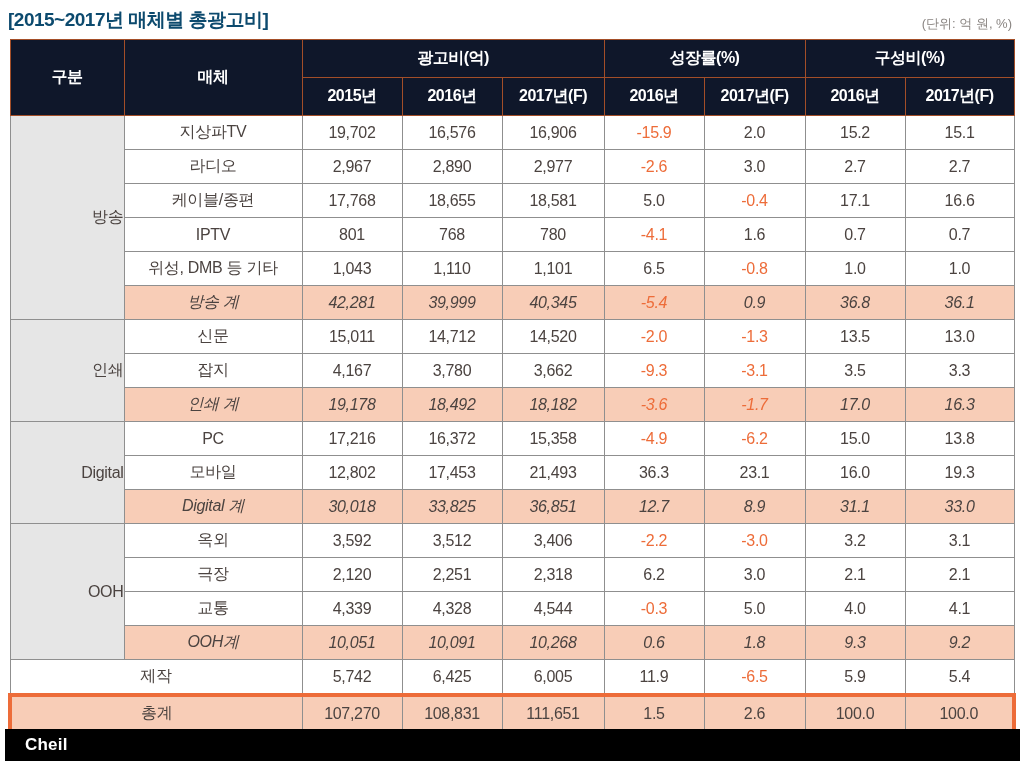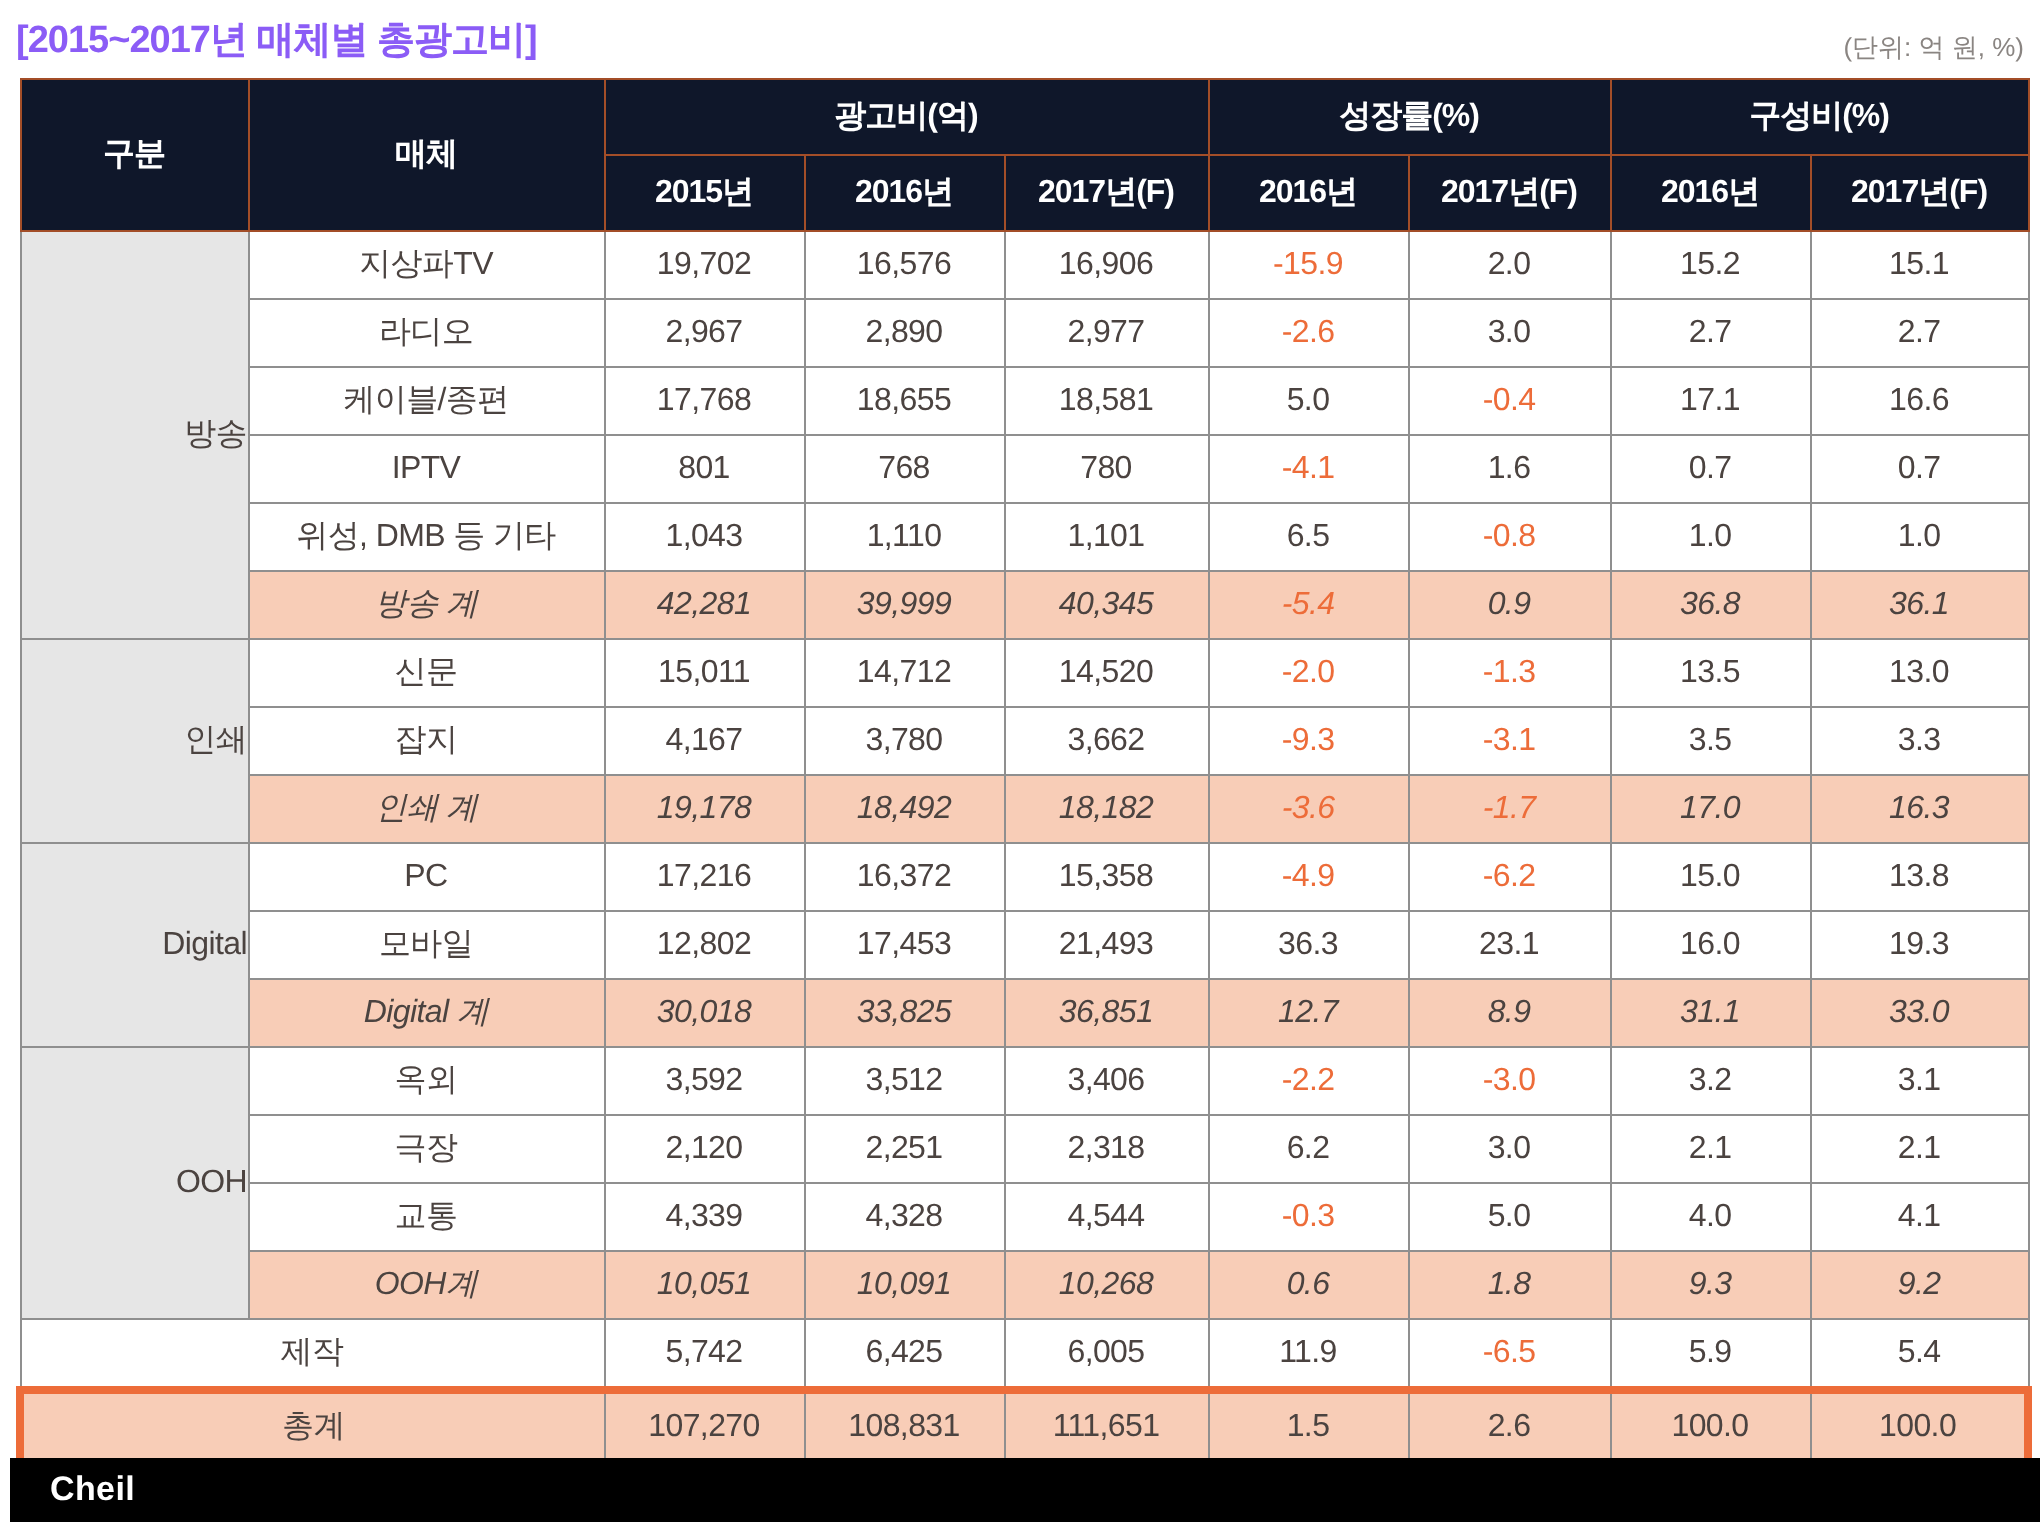--- a/index.html
+++ b/index.html
@@ -4,21 +4,21 @@
 <style>
   html,body{margin:0;padding:0;background:#ffffff;}
   .page{
     width:1020px;height:761px;position:relative;background:#ffffff;
     font-family:"Liberation Sans","DejaVu Sans",sans-serif;overflow:hidden;
   }
   .top{
     display:flex;justify-content:space-between;align-items:flex-end;
     padding:9px 8px 6px 8px;height:24px;
   }
-  .title{font-size:19px;font-weight:bold;color:#8b5cf6;letter-spacing:-0.5px;}
+  .title{font-size:19px;font-weight:bold;color:#0c4a6e;letter-spacing:-0.5px;}
   .unit{font-size:13px;color:#8a8582;margin-left:16px;}
   table.main{
     border-collapse:collapse;table-layout:fixed;width:1004px;margin:0 8px;
     border:1px solid #8f8f8f;
   }
   th{
     background:#0f172a;color:#ffffff;font-weight:bold;font-size:16px;
     border:1px solid #A34E28;height:37px;padding:0;letter-spacing:-0.5px;
   }
   td{

